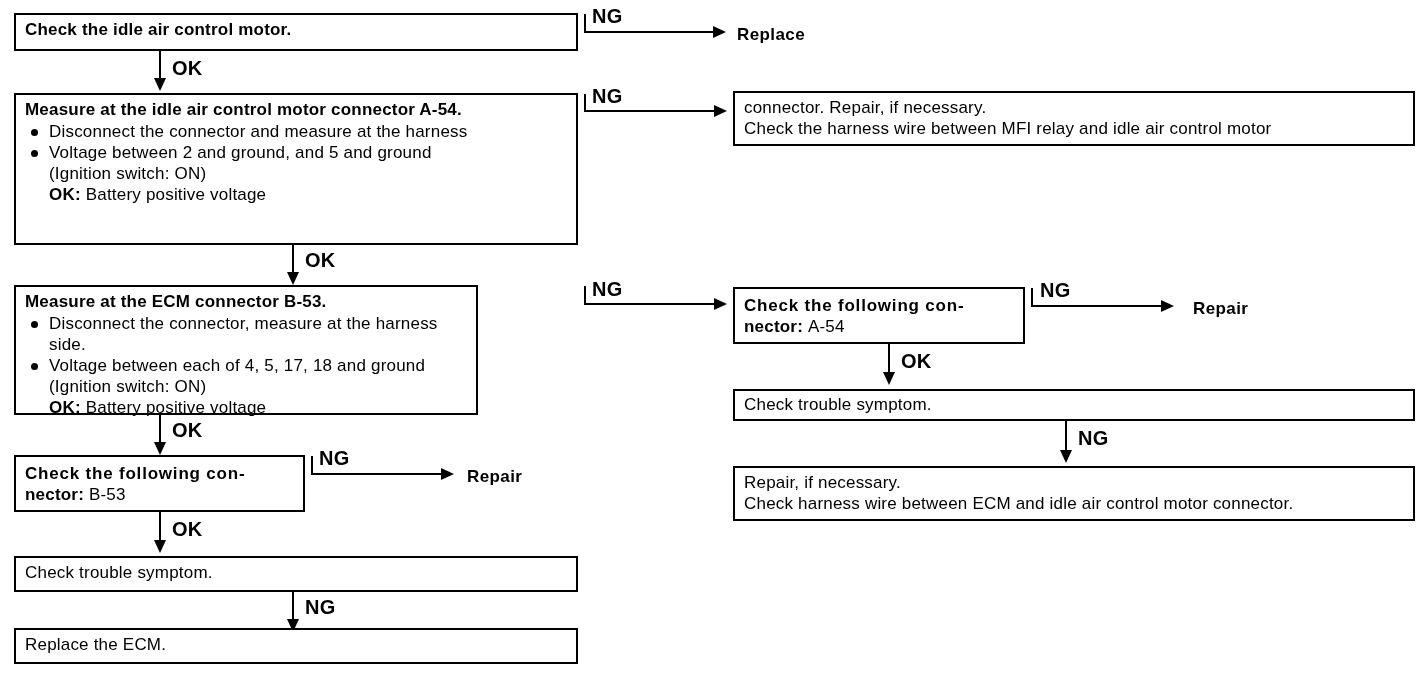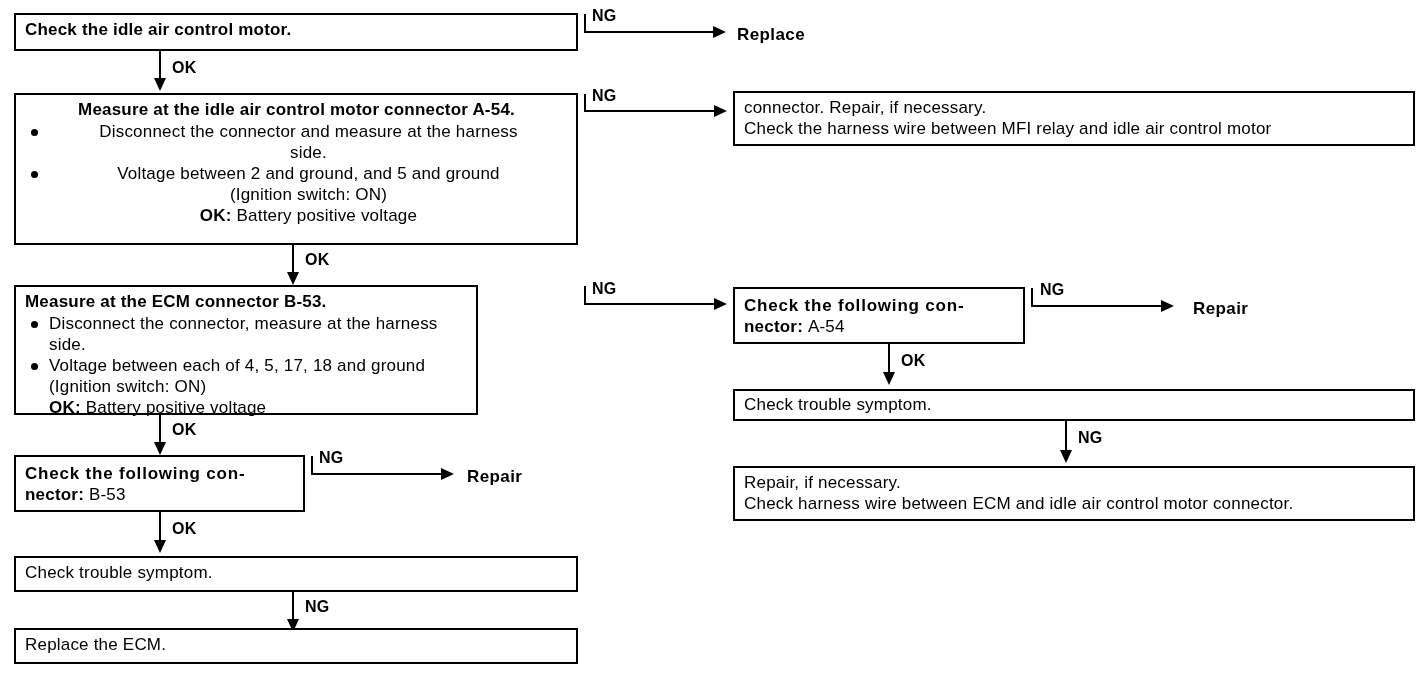--- a/index.html
+++ b/index.html
@@ -54,21 +54,21 @@
     width: 7px;
     height: 7px;
     border-radius: 50%;
     background: #000;
   }
   ul.bullets > li .sub {
     display: block;
   }
   .lbl {
     position: absolute;
-    font-size: 16px;
+    font-size: 20px;
     font-weight: bold;
     line-height: 16px;
     letter-spacing: 0.3px;
     white-space: nowrap;
   }
   .term {
     position: absolute;
     font-size: 17px;
     font-weight: bold;
     line-height: 17px;
@@ -112,26 +112,25 @@
   <div class="vline" style="left:584px; top:14px; height:18px;"></div>
   <div class="hline" style="left:584px; top:31px; width:132px;"></div>
   <div class="arrow-r" style="left:713px; top:26px;"></div>
   <div class="lbl" style="left:592px; top:8px;">NG</div>
   <div class="term" style="left:737px; top:26px;text-align:center;">Replace</div>
 
   <div class="vline" style="left:159px; top:51px; height:30px;"></div>
   <div class="arrow-d" style="left:154px; top:78px;"></div>
   <div class="lbl" style="left:172px; top:60px;">OK</div>
 
-  <div class="box" style="left:14px; top:93px; width:564px; height:152px;text-align:center;">
+  <div class="box" style="left:14px; top:93px; width:564px; height:152px;">
     <div class="title">Measure at the idle air control motor connector A-54.</div>
     <ul class="bullets">
       <li>
         <span>Disconnect the connector and measure at the harness</span>
-        <span class="sub">side.</span>
       </li>
       <li>
         <span>Voltage between 2 and ground, and 5 and ground</span>
         <span class="sub">(Ignition switch: ON)</span>
         <span class="sub"><b class="bold">OK:</b> <span>Battery positive voltage</span></span>
       </li>
     </ul>
   </div>
 
   <div class="vline" style="left:584px; top:94px; height:18px;"></div>

